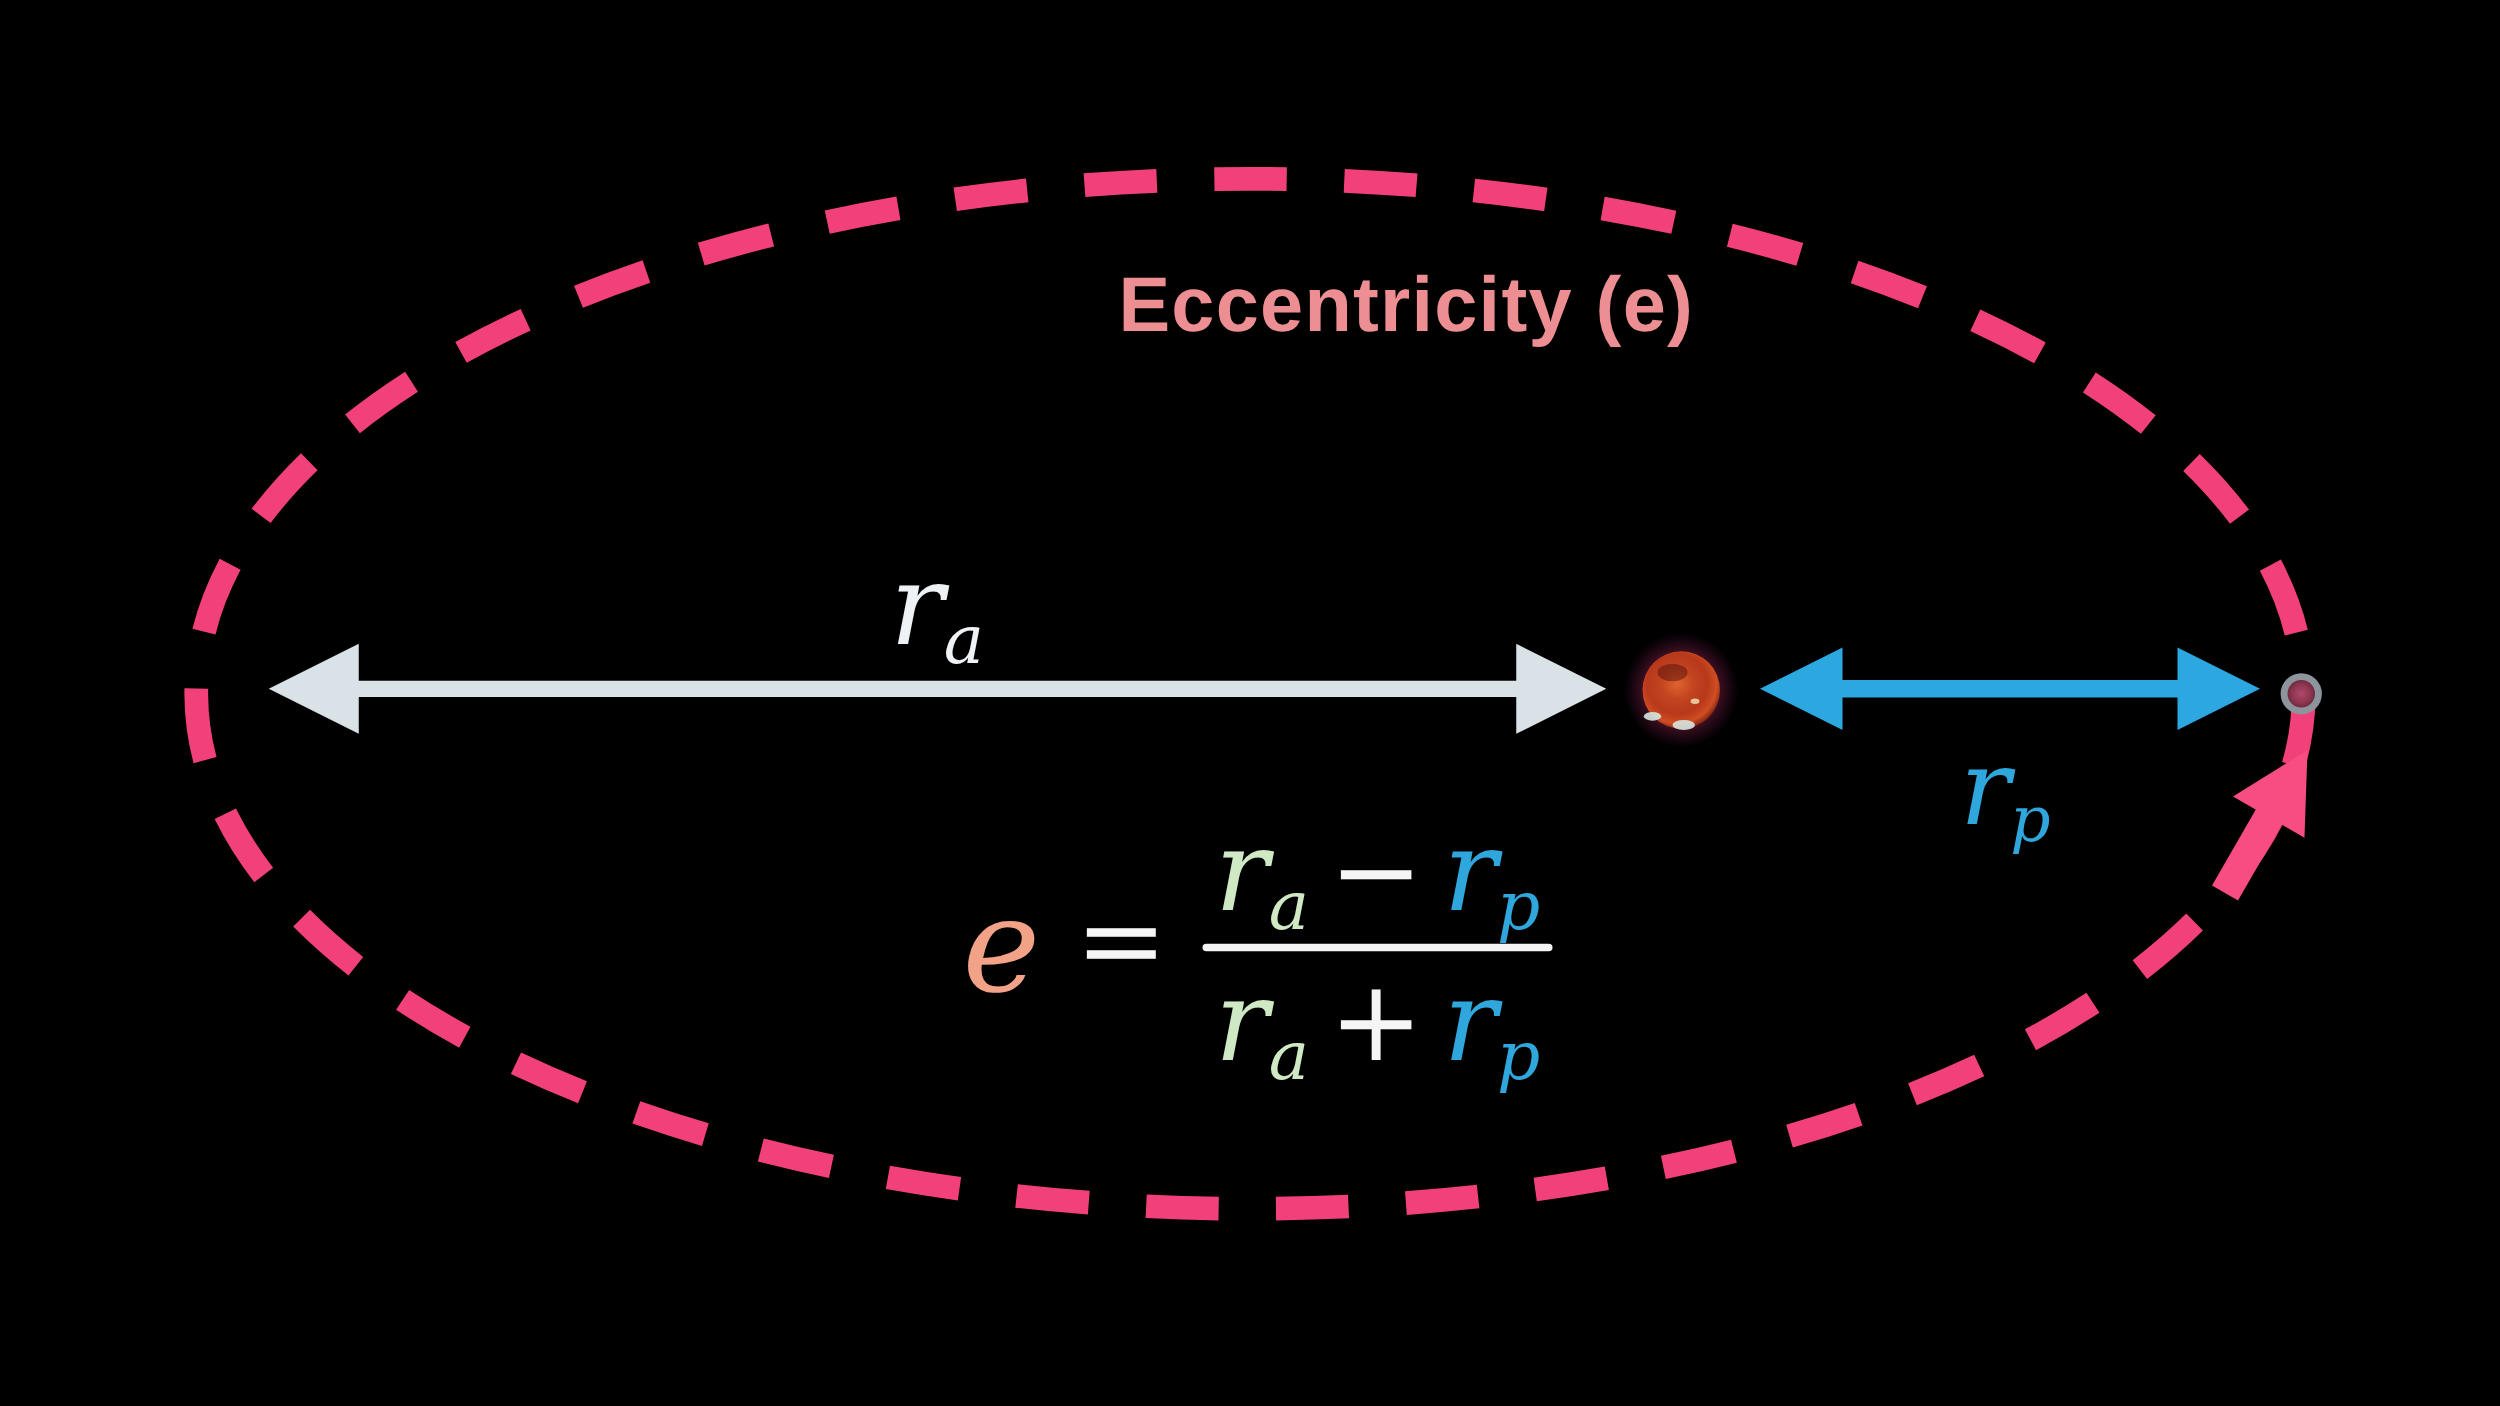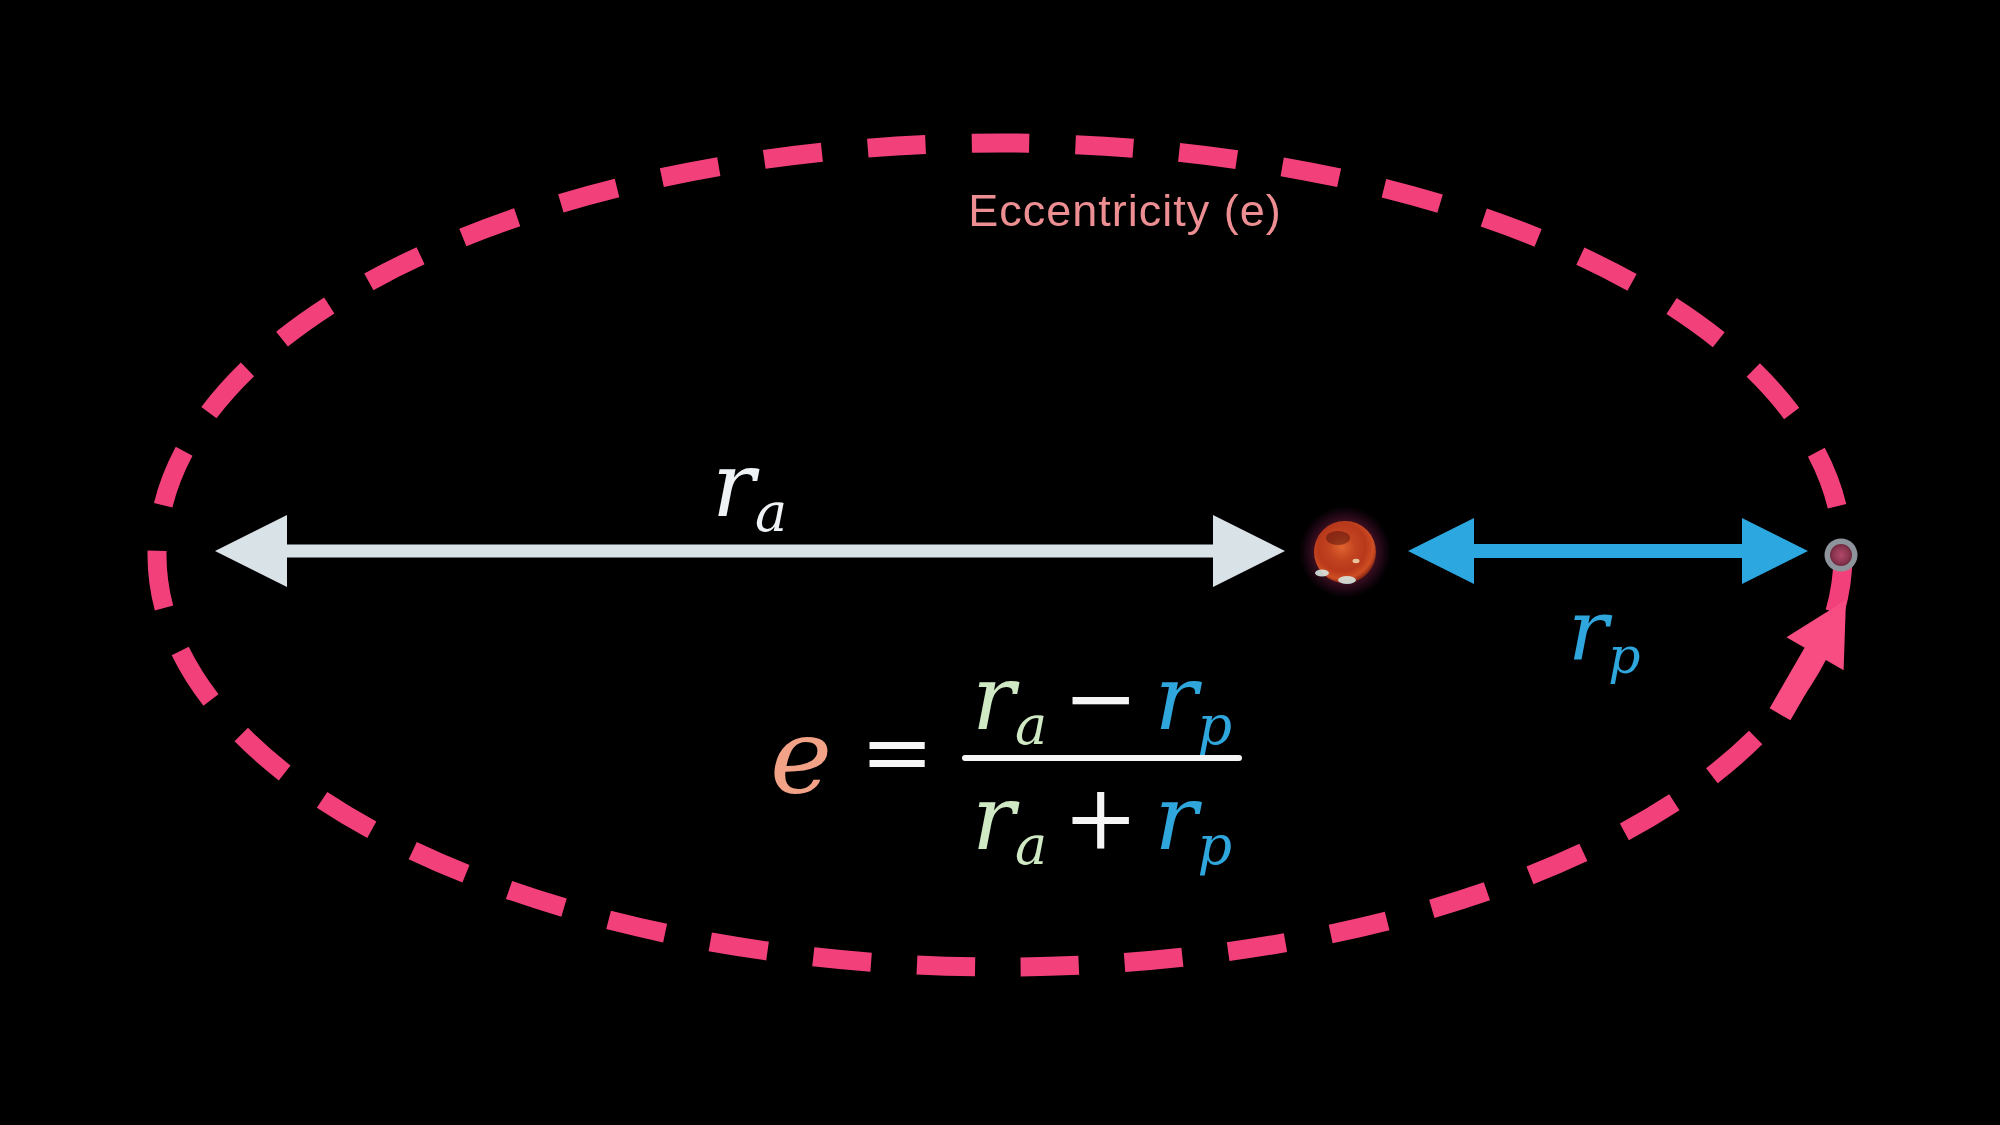--- a/index.html
+++ b/index.html
@@ -27,27 +27,27 @@
     stroke: var(--orbit_pink, #f2417a);
     stroke-width: 19;
     stroke-dasharray: 58 46;
   }
   .apo-arrow { fill: var(--apoapsis_arrow, #d9e3e7); }
   .peri-arrow { fill: var(--periapsis_arrow, #2ca7e0); }
   .dir-arrow { fill: var(--direction_arrow, #f74d82); }
 
   .title {
     position: absolute;
-    top: 185px;
+    top: 209px;
     left: 1125px;
     transform: translateX(-50%);
     white-space: nowrap;
     font-family: "Liberation Sans", sans-serif;
-    font-weight: 400;
-    font-size: 45px;
+    font-weight: 700;
+    font-size: 62px;
     letter-spacing: 1px;
     color: var(--title_salmon, #ec8e92);
   }
 
   .math-label {
     position: absolute;
     font-style: italic;
     line-height: 1;
     white-space: nowrap;
   }

